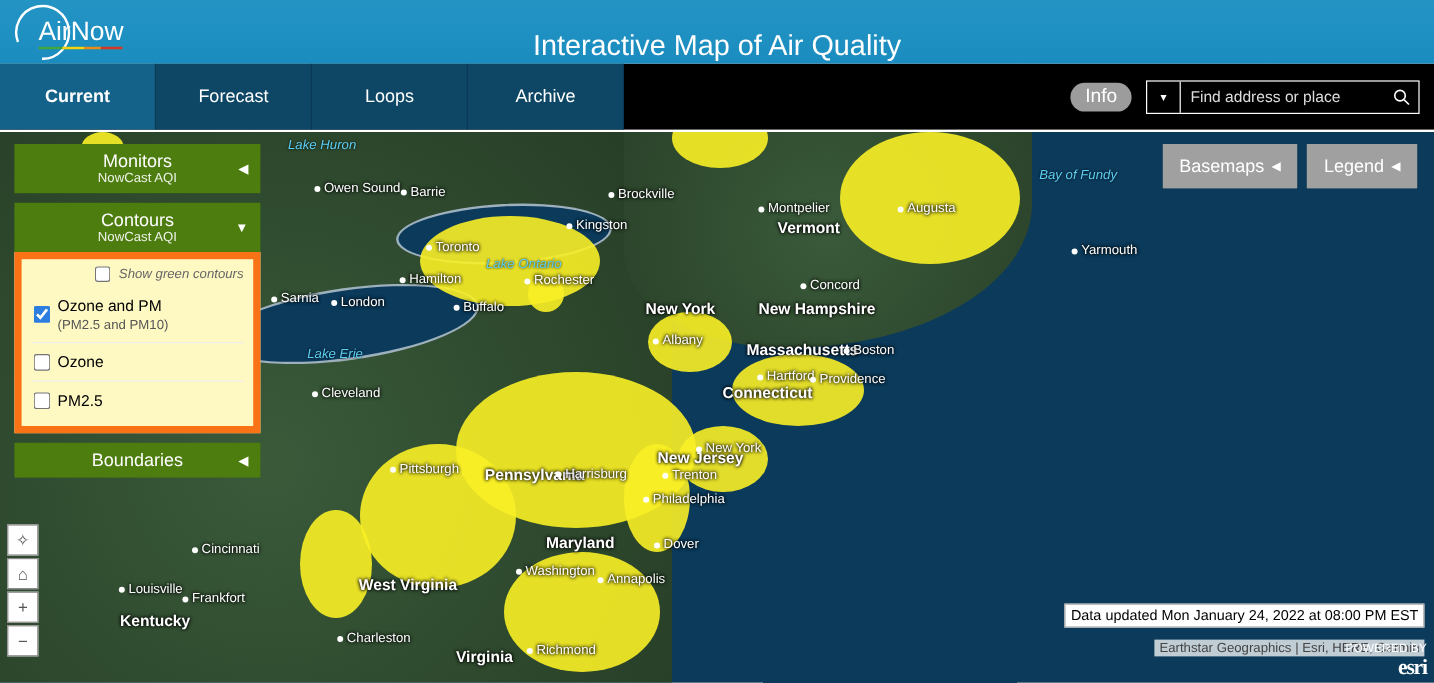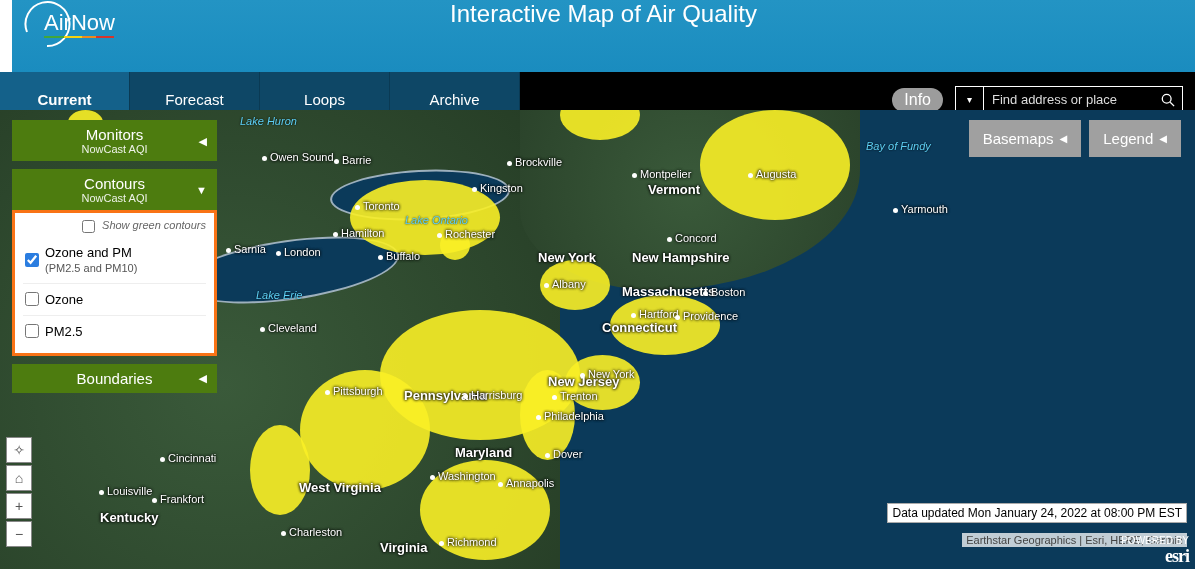--- a/index.html
+++ b/index.html
@@ -1,19 +1,19 @@
 <!DOCTYPE html>
 <html><head>
 <meta charset="utf-8">
 <style>
   * { box-sizing: border-box; margin: 0; padding: 0; }
   body { font-family: Arial, Helvetica, sans-serif; width: 1195px; height: 569px; overflow: hidden; position: relative; }
 
   
-  .banner { height: 72px; background: linear-gradient(#2394c4,#1a8cbf); color: #fff; display: flex; align-items: flex-start; position: relative; margin-left: 12px; }
+  .banner { height: 53px; background: linear-gradient(#2394c4,#1a8cbf); color: #fff; display: flex; align-items: flex-end; position: relative; }
   .logo { display: flex; align-items: center; margin-left: 10px; }
   .logo svg { height: 50px; width: 120px; }
   .banner-title { position: absolute; left: 50%; transform: translateX(-50%); font-size: 24px; font-weight: 400; }
 
   
   .navbar { height: 55px; background: #000; display: flex; align-items: stretch; color: #fff; }
   .tabs { display: flex; }
   .tab { width: 130px; display: flex; align-items: center; justify-content: center; font-size: 15px; cursor: pointer; background: #0e4766; border-right: 1px solid #0a3a54; }
   .tab.active { background: #14618a; font-weight: bold; }
   .nav-spacer { flex: 1; }
@@ -39,21 +39,21 @@
   .city.dot::before { content: ""; display: inline-block; width: 5px; height: 5px; background: #fff; border-radius: 50%; margin-right: 3px; vertical-align: middle; }
   .state { position: absolute; color: #fff; font-size: 13px; white-space: nowrap; text-shadow: 0 0 3px #000, 0 0 3px #000; font-weight: bold; }
   .water-label { position: absolute; color: #5dd0f5; font-size: 11px; font-style: italic; white-space: nowrap; text-shadow: 0 0 2px #000; }
 
   
   .left-stack { position: absolute; left: 12px; top: 10px; width: 205px; display: flex; flex-direction: column; gap: 8px; z-index: 20; }
   .panel-hdr { background: #4d7c0f; color: #fff; text-align: center; padding: 6px 4px; position: relative; cursor: pointer; }
   .panel-hdr .ttl { font-size: 15px; }
   .panel-hdr .sub { font-size: 11px; opacity: .9; }
   .panel-hdr .arrow { position: absolute; right: 10px; top: 50%; transform: translateY(-50%); font-size: 11px; }
-  .panel-body { background: #ffffff; padding: 6px 8px; border: 3px solid #f97316; }
+  .panel-body { background: #fef9c3; padding: 6px 8px; border: 6px solid #f97316; }
   .greenrow { text-align: right; font-size: 11px; font-style: italic; color: #666; padding-bottom: 4px; }
   .greenrow input { vertical-align: middle; margin-right: 4px; }
   .opt { display: flex; align-items: center; gap: 6px; padding: 8px 2px; font-size: 13px; border-bottom: 1px solid #eee; cursor: pointer; }
   .opt:last-child { border-bottom: none; }
   .opt .subtxt { font-size: 11px; color: #555; }
   .opt input[type=checkbox] { width: 14px; height: 14px; accent-color: #2b7de0; }
 
   
   .right-toggles { position: absolute; right: 14px; top: 10px; z-index: 20; display: flex; gap: 8px; }
   .rt-btn { background: #a0a0a0; color: #fff; font-size: 15px; padding: 10px 14px; cursor: pointer; display: flex; align-items: center; gap: 6px; }

